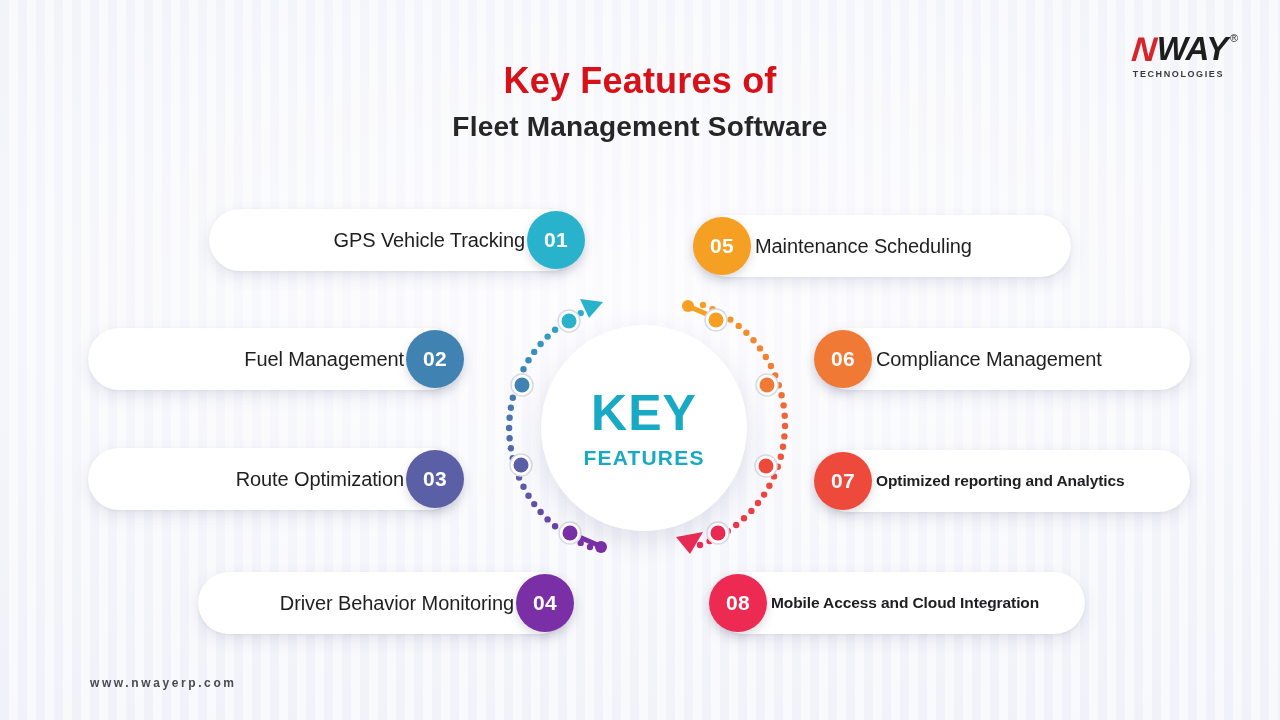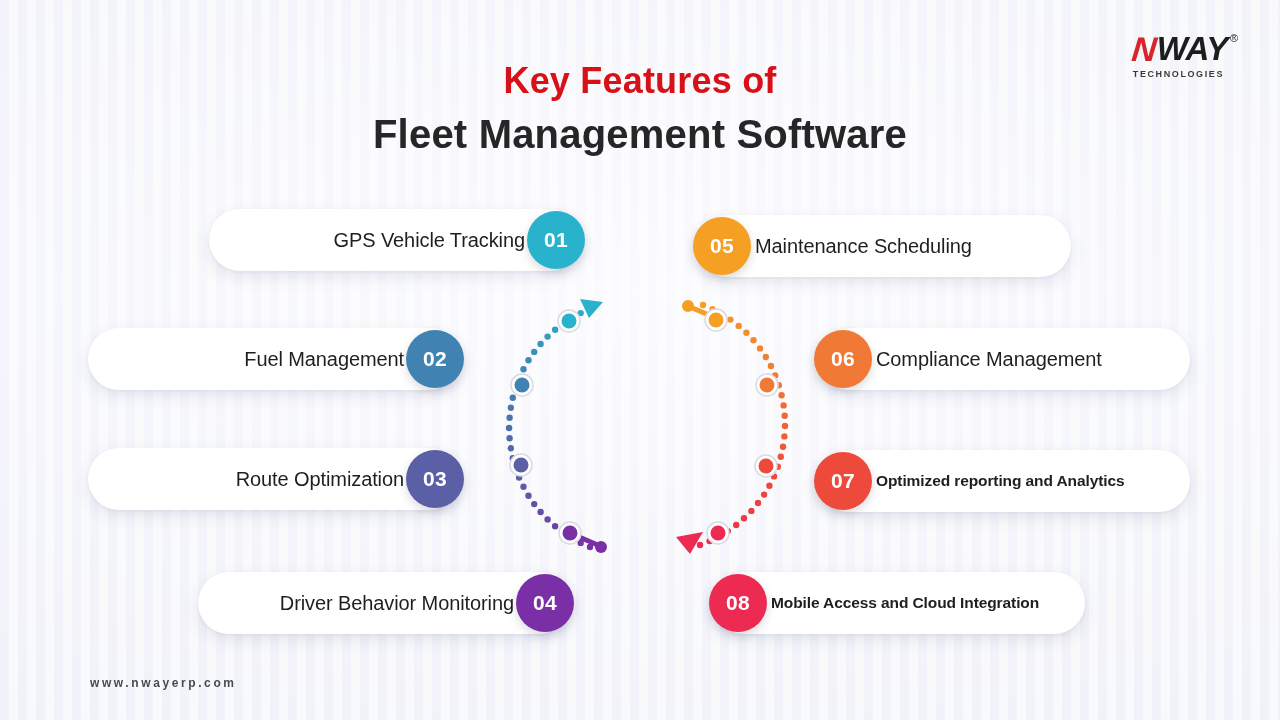--- a/index.html
+++ b/index.html
@@ -39,21 +39,21 @@
   }
   .title-line1 {
     font-size: 36px;
     font-weight: 700;
     color: #d81018;
     letter-spacing: 0.2px;
     line-height: 1.22;
     margin: 7px;
   }
   .title-line2 {
-    font-size: 40px;
+    font-size: 28px;
     font-weight: 700;
     color: #262626;
     letter-spacing: 0.2px;
     line-height: 1.22;
     margin: 5px 0 0 0;
   }
 
   
   .logo {
     position: absolute;
@@ -321,20 +321,24 @@
       <circle cx="716" cy="320" r="7.5" fill="#f59f23"></circle>
       <circle cx="767" cy="385" r="11" fill="#ffffff" stroke="#d9d9e3" stroke-width="1.5"></circle>
       <circle cx="767" cy="385" r="7.5" fill="#f07a35"></circle>
       <circle cx="766" cy="466" r="11" fill="#ffffff" stroke="#d9d9e3" stroke-width="1.5"></circle>
       <circle cx="766" cy="466" r="7.5" fill="#ee4a3c"></circle>
       <circle cx="718" cy="533" r="11" fill="#ffffff" stroke="#d9d9e3" stroke-width="1.5"></circle>
       <circle cx="718" cy="533" r="7.5" fill="#ec2a52"></circle>
     </g>
   </svg>
 
+  <div class="center-circle">
+    <div class="center-key" style="color: rgb(24, 169, 196);">KEY</div>
+    <div class="center-features" style="color: rgb(24, 169, 196);">FEATURES</div>
+  </div>
 
   <div class="card left" style="left:209px; top:209px; width:372px;">
     <span class="card-label">GPS Vehicle Tracking</span>
     <span class="badge" style="background: rgb(41, 178, 203);">01</span>
   </div>
 
   <div class="card left" style="left:88px; top:328px; width:372px;">
     <span class="card-label">Fuel Management</span>
     <span class="badge" style="background: rgb(64, 131, 178);">02</span>
   </div>

